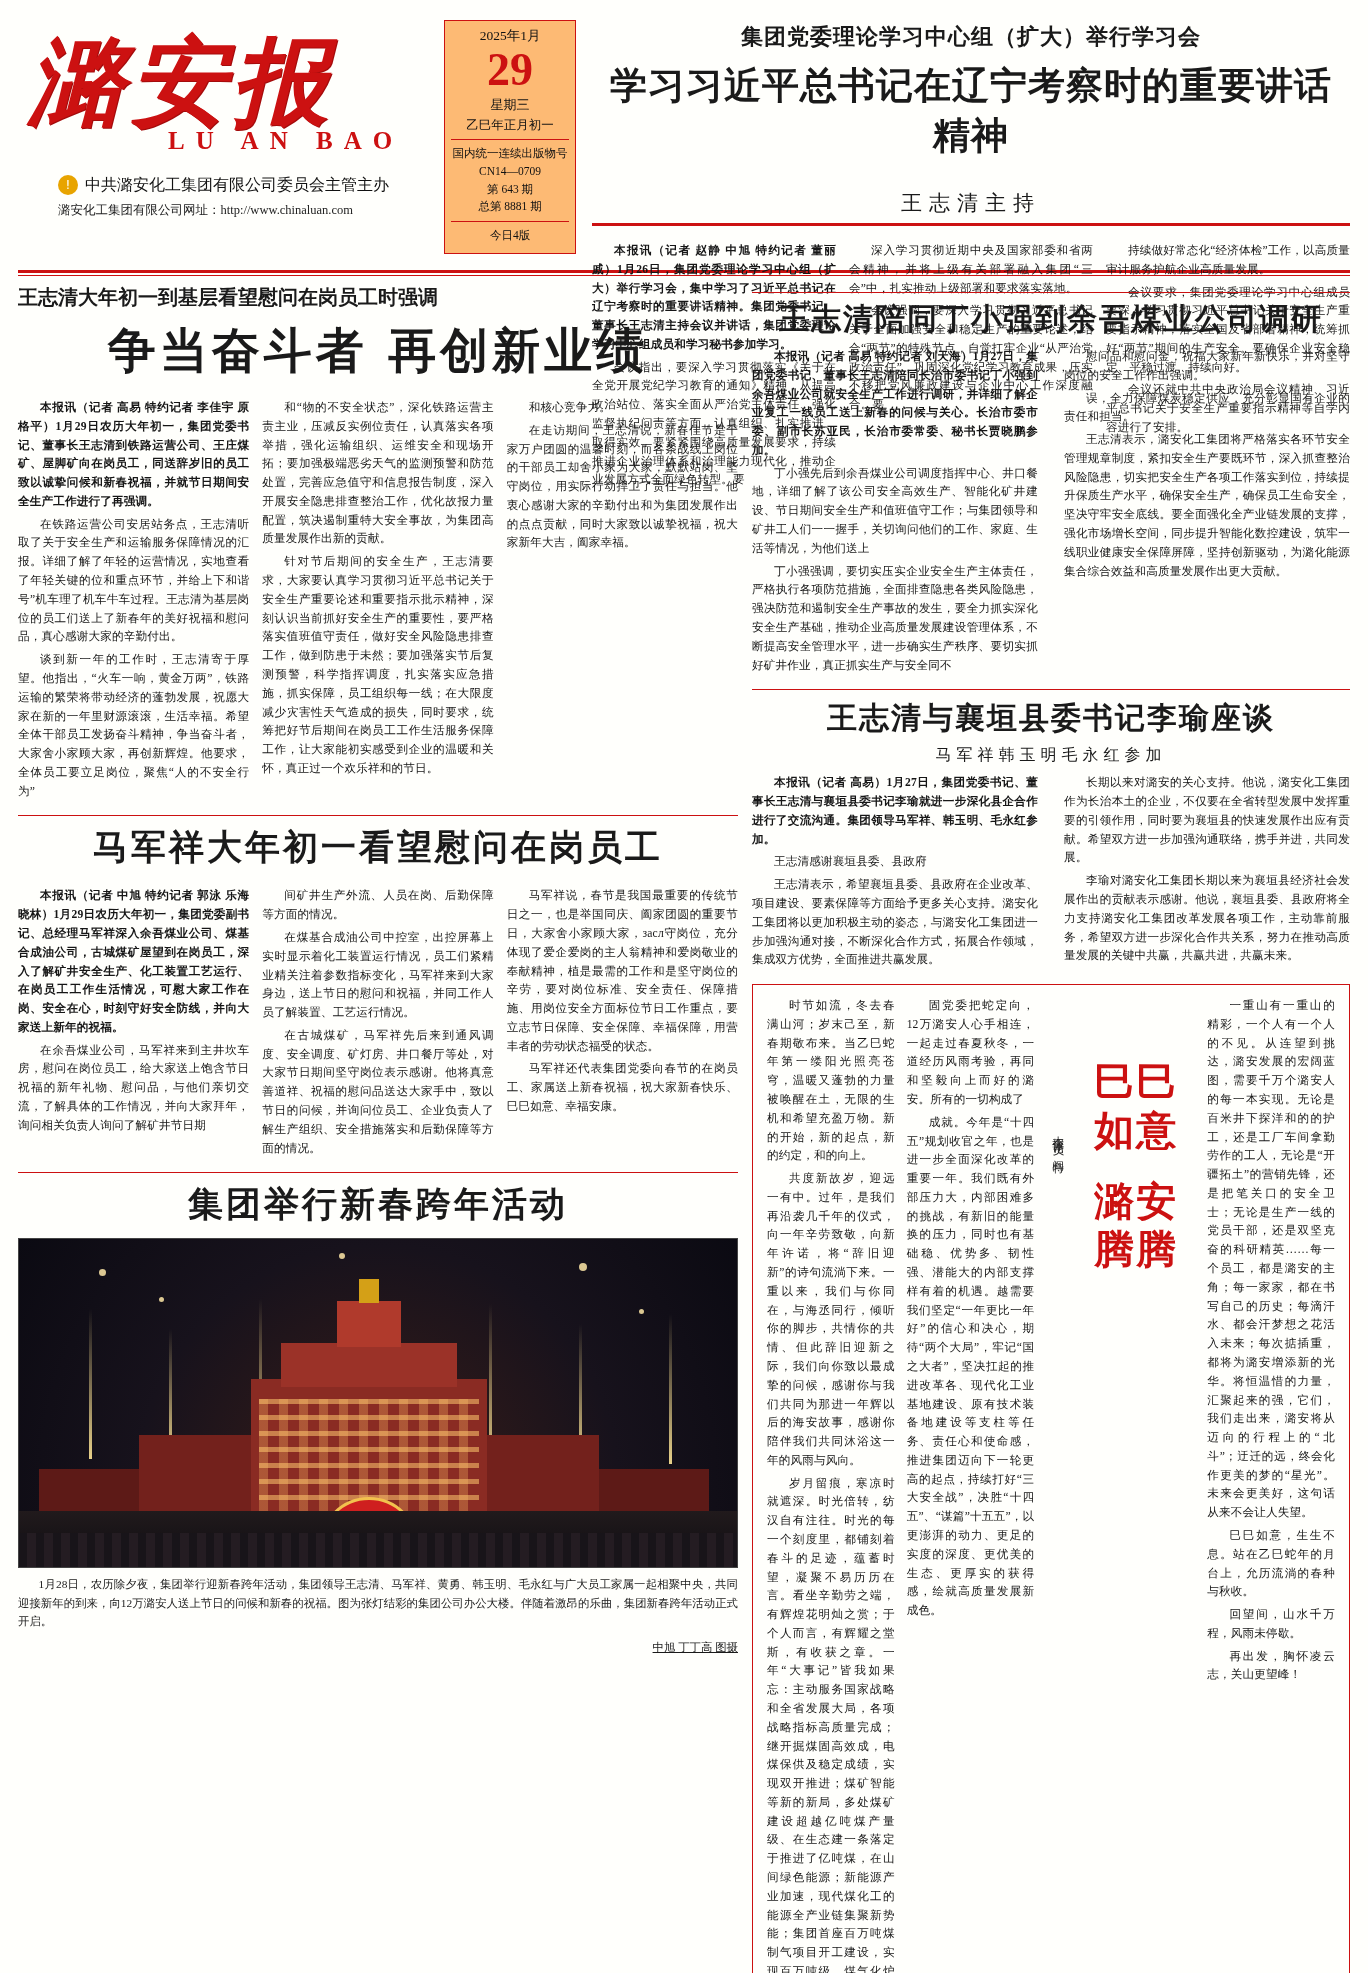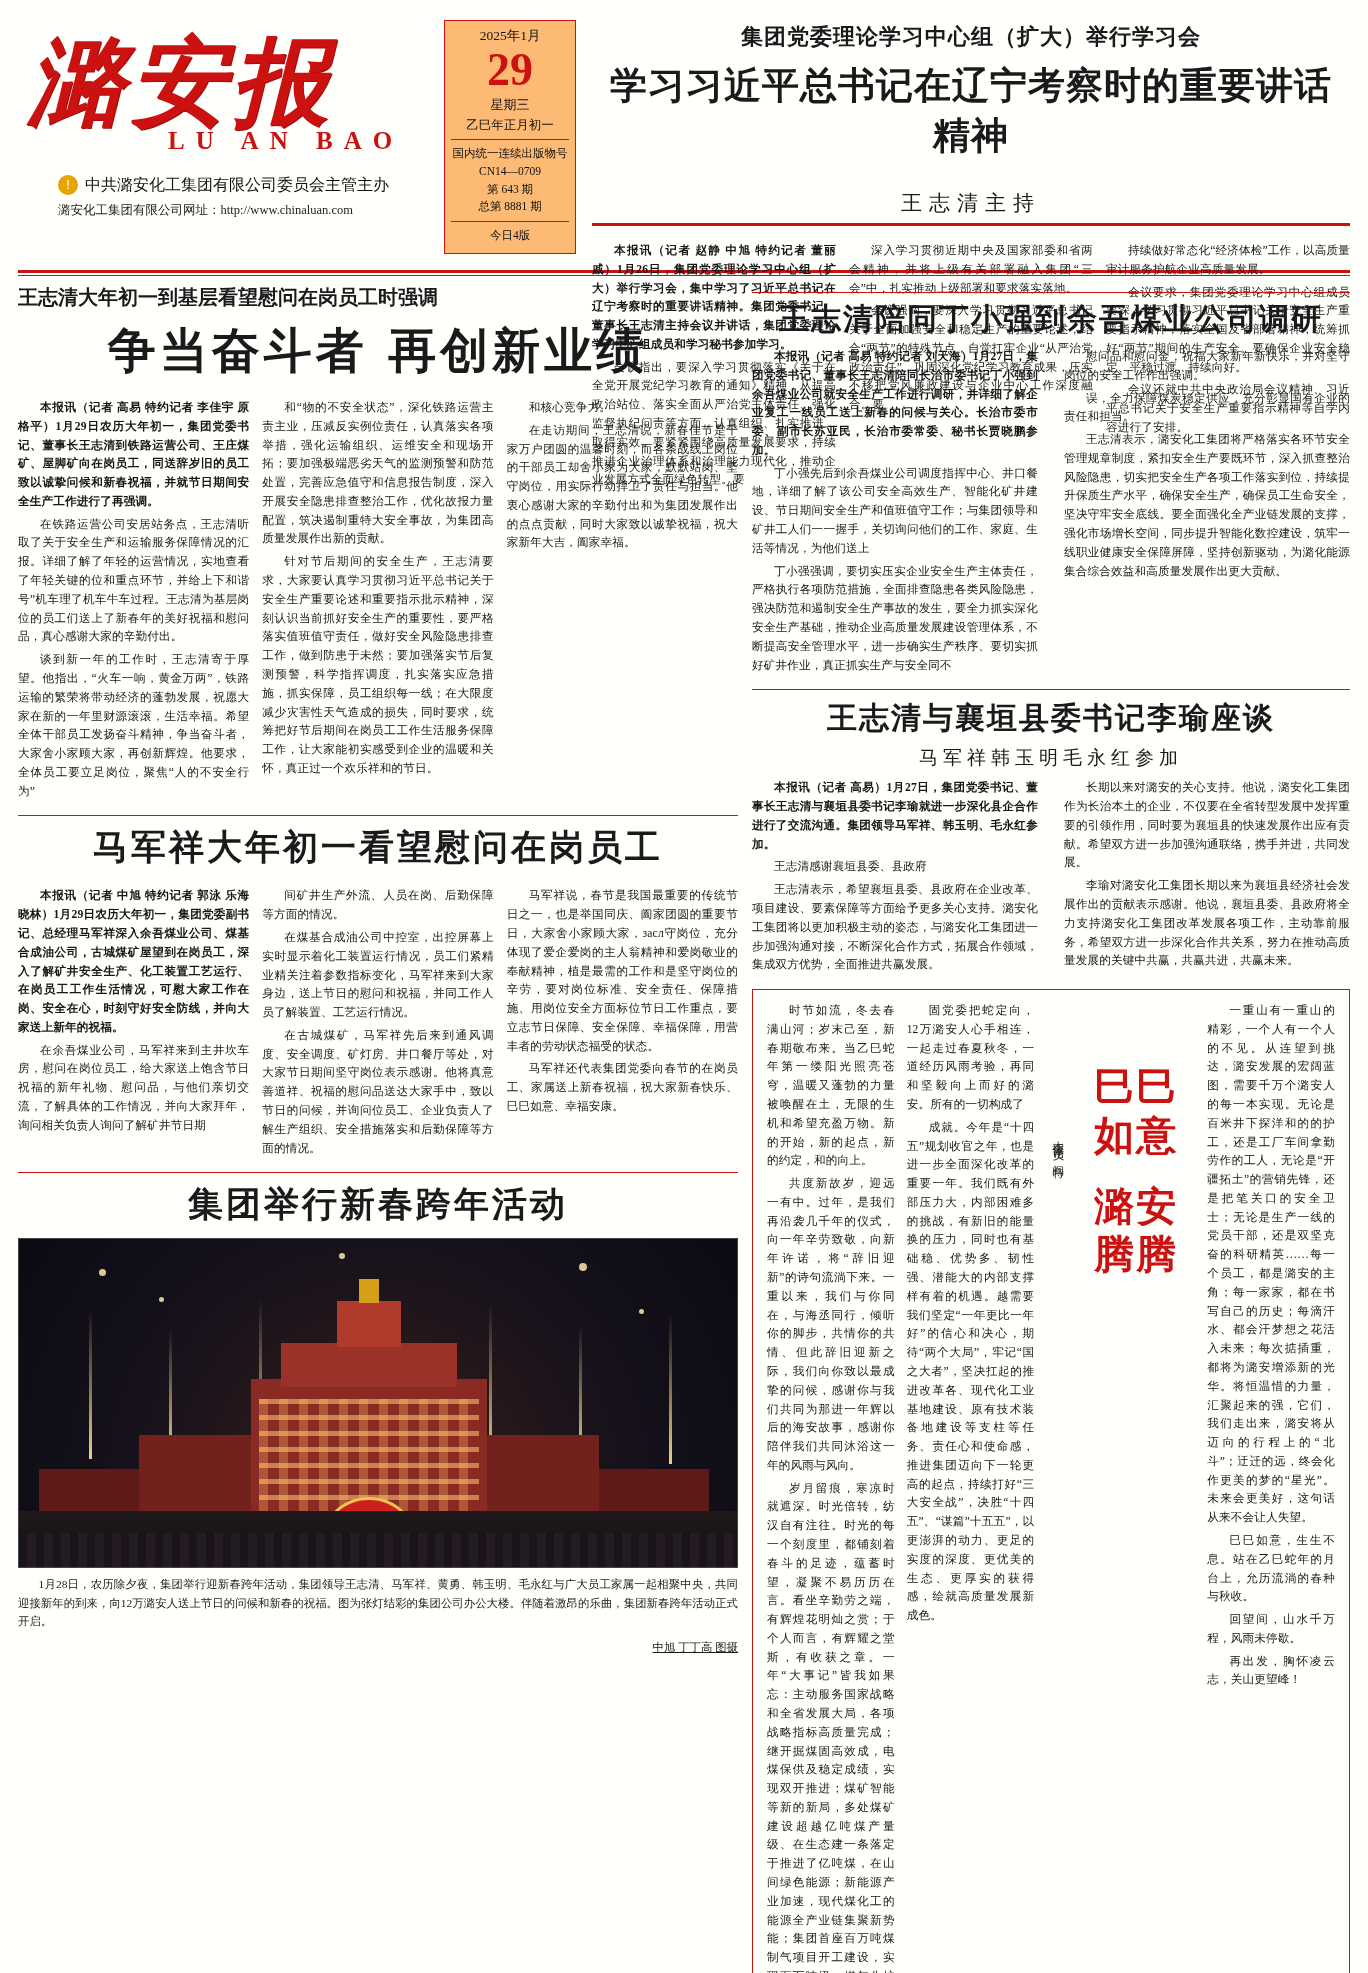--- a/index.html
+++ b/index.html
@@ -76,21 +76,21 @@
     font-family:"DejaVu Serif", serif; margin:8px 0 6px;
   }
   .art-title-lg {
     font-size:35px; font-weight:bold; letter-spacing:3px; text-align:center;
     font-family:"DejaVu Serif", serif; margin:6px 0;
   }
   .art-title-md {
     font-size:30px; font-weight:bold; letter-spacing:2px; text-align:center;
     font-family:"DejaVu Serif", serif; margin:6px 0;
   }
-  .art-sub-c { text-align:center; font-size:19px; letter-spacing:5px; margin-top:4px; }
+  .art-sub-c { text-align:center; font-size:16px; letter-spacing:5px; margin-top:4px; }
 
   .body3 { display:flex; gap:13px; margin-top:16px; }
   .body2 { display:flex; gap:26px; margin-top:8px; }
   .tcol { flex:1; }
   p.tx {
     margin:0 0 4px 0;
     font-size:11.6px; line-height:1.62; text-align:justify;
     text-indent:1.9em; color:#161616; letter-spacing:0.15px;
   }
   .byline { font-weight:bold; }

